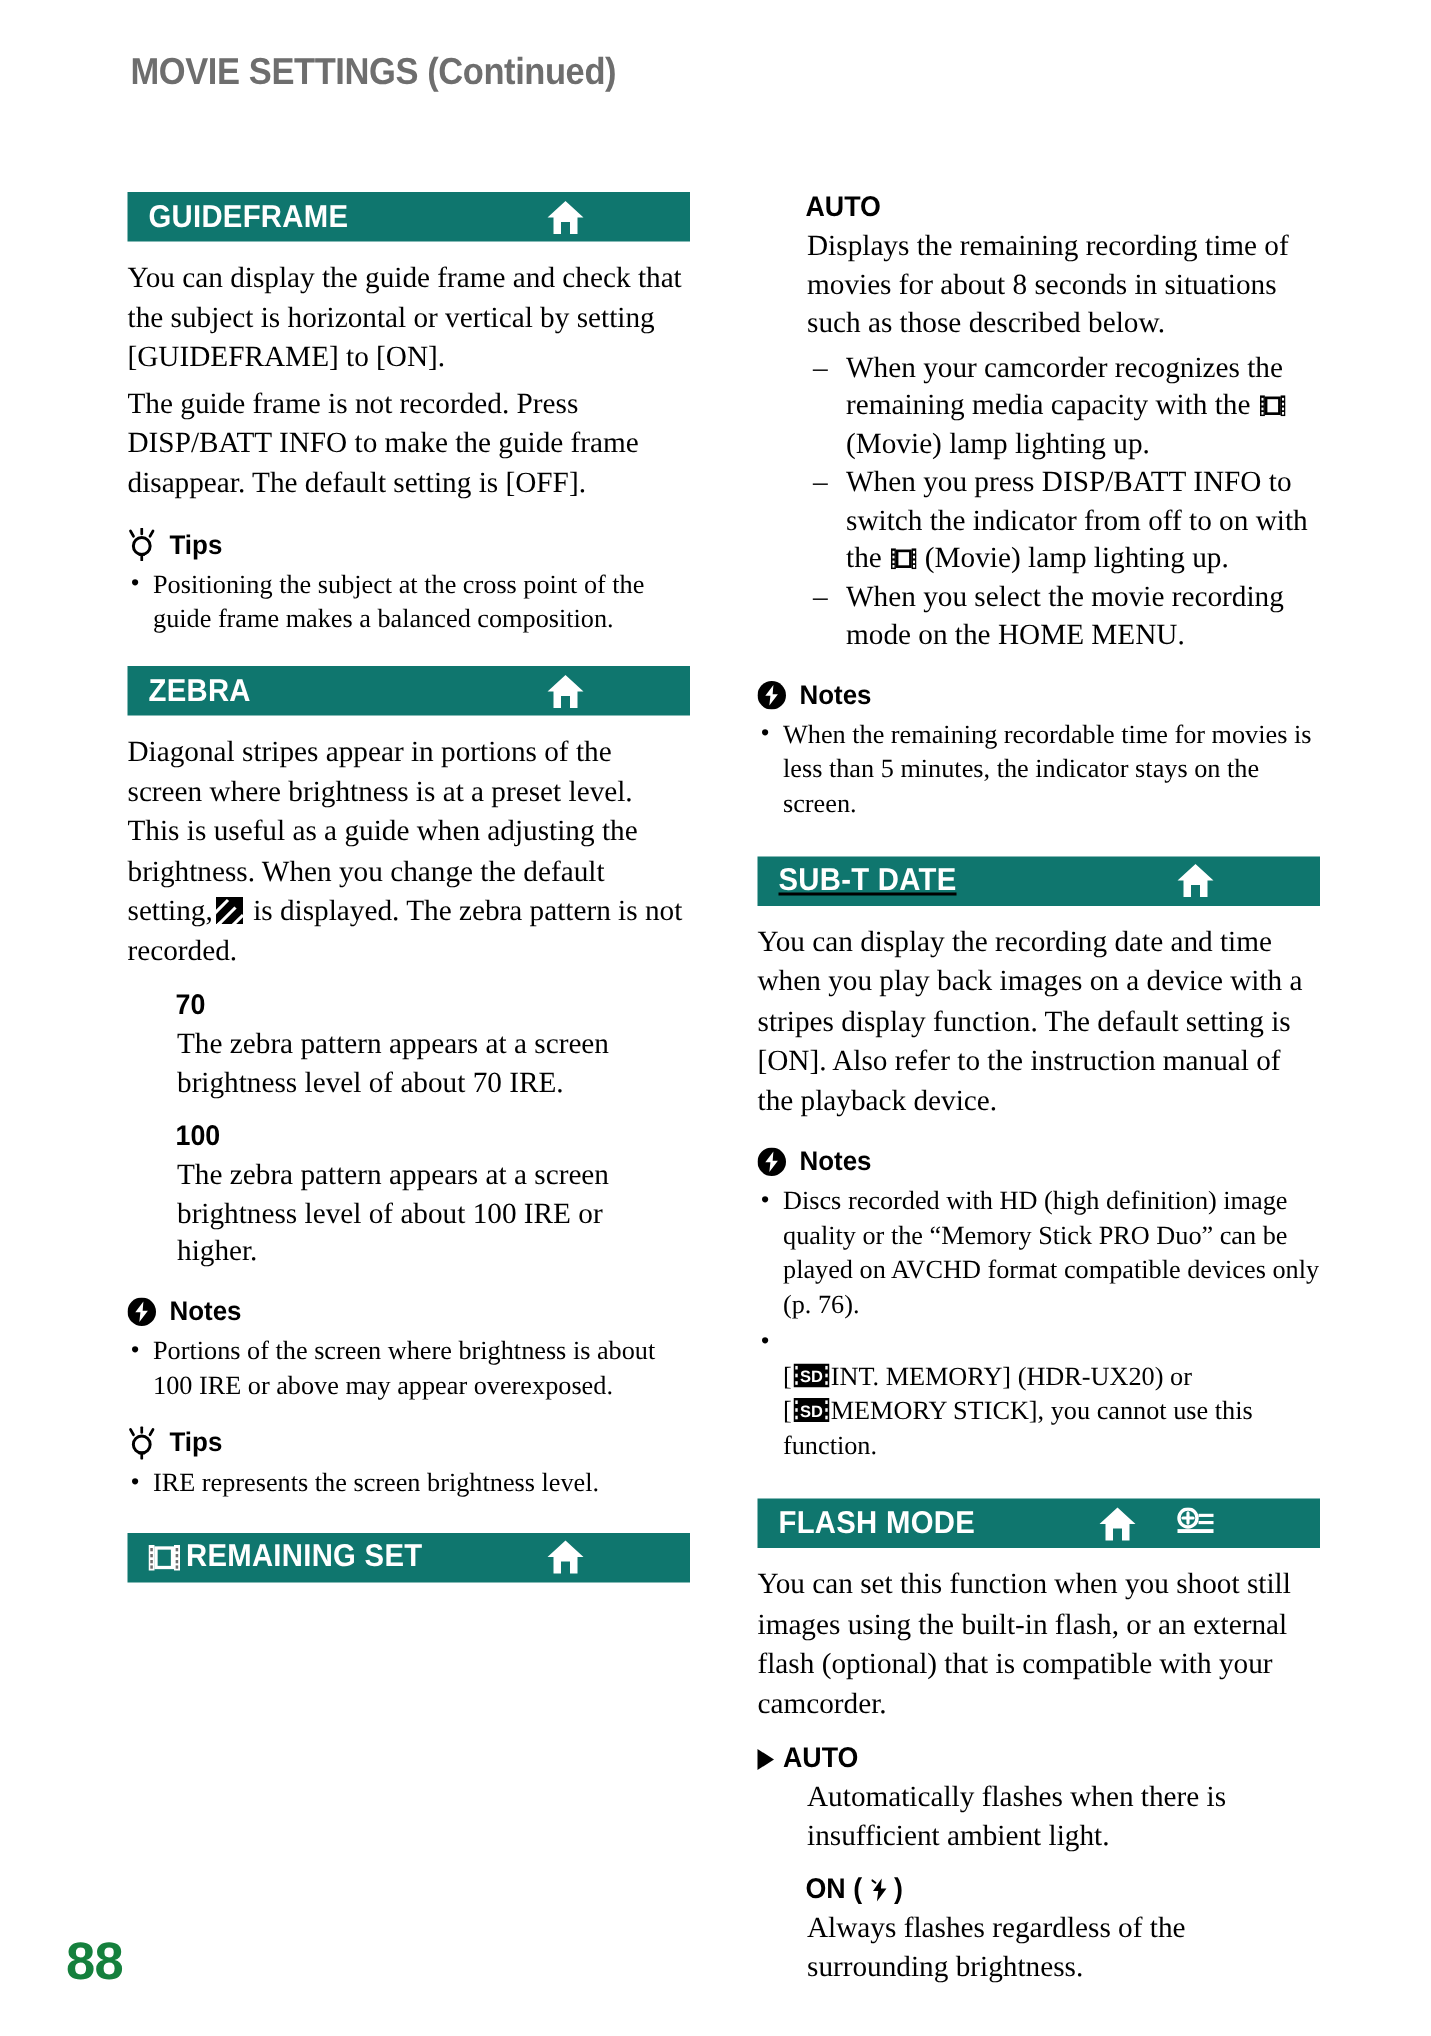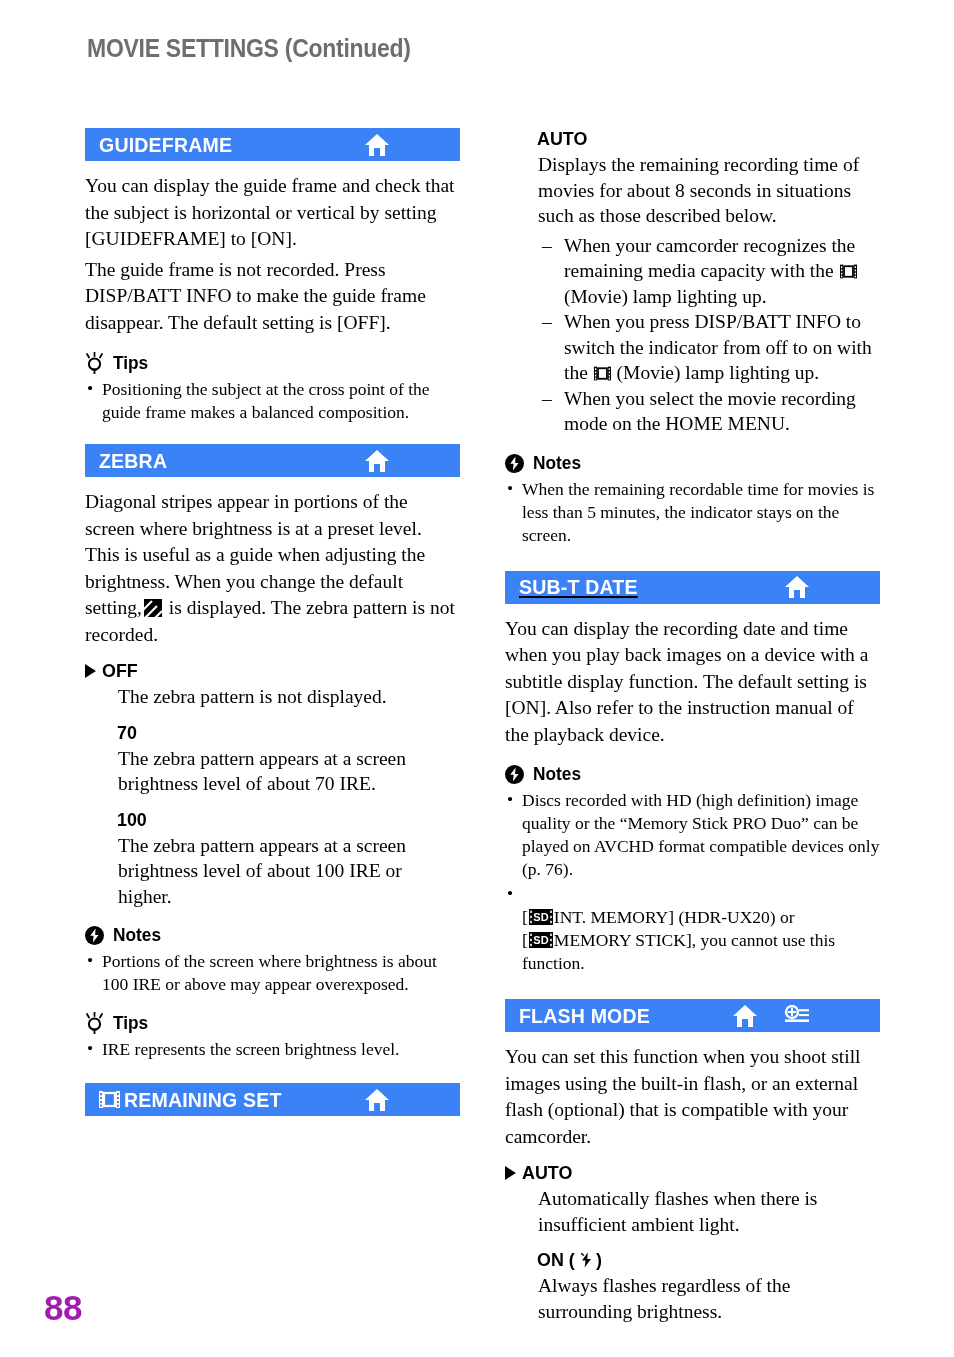--- a/index.html
+++ b/index.html
@@ -42,21 +42,21 @@
   .col {
     position: absolute;
     top: 128px;
     width: 375px;
   }
   .col-left  { left: 85px; }
   .col-right { left: 505px; }
 
   
   .section-bar {
-    background: #3b82f6;
+    background: #0f766e;
     height: 33px;
     display: flex;
     align-items: center;
     padding: 0 12px 0 14px;
     box-sizing: border-box;
     margin-bottom: 12px;
   }
   .section-bar .bar-title {
     font-family: "Liberation Sans", sans-serif;
     font-weight: bold;
@@ -223,21 +223,21 @@
   .indent-block { padding-left: 33px; }
 
   
   .page-number {
     position: absolute;
     left: 44px;
     top: 1288px;
     font-family: "Liberation Sans", sans-serif;
     font-weight: bold;
     font-size: 35px;
-    color: #a21caf;
+    color: #15803d;
     letter-spacing: -0.5px;
   }
 </style>
 </head>
 <body>
 
 <div class="page">
 
   <div class="running-head">MOVIE SETTINGS (Continued)</div>
 
@@ -288,27 +288,20 @@
     <p class="body-text"><span>Diagonal stripes appear in portions of the screen where brightness is at a preset level. This is useful as a guide when adjusting the brightness. When you change the default setting,</span><span class="zebra-inline"><svg width="18" height="18" viewBox="0 0 18 18" aria-hidden="true">
             <rect x="0" y="0" width="18" height="18" fill="#000"></rect>
             <g stroke="#fff" stroke-width="2.1">
               <line x1="-4" y1="14" x2="8" y2="2"></line>
               <line x1="1" y1="19" x2="13" y2="7"></line>
               <line x1="6" y1="24" x2="18" y2="12"></line>
               <line x1="-2" y1="22" x2="3" y2="17"></line>
             </g>
           </svg></span> <span>is displayed. The zebra pattern is not recorded.</span></p>
 
-    <div class="opt">
-      <div class="opt-head">
-        <span class="tri"></span>
-        <span class="opt-name">OFF</span>
-      </div>
-      <p class="opt-body">The zebra pattern is not displayed.</p>
-    </div>
 
     <div class="opt">
       <div class="opt-head indented">
         <span class="opt-name">70</span>
       </div>
       <p class="opt-body">The zebra pattern appears at a screen brightness level of about 70 IRE.</p>
     </div>
 
     <div class="opt">
       <div class="opt-head indented">
@@ -441,21 +434,21 @@
       <span class="bar-title">SUB-T DATE</span>
       <span class="bar-spacer"></span>
       <span class="bar-icons">
         <span class="ico home-ico">
           <svg width="26" height="24" viewBox="0 0 26 24" aria-hidden="true">
             <path d="M13 1 L25 12 L21 12 L21 23 L16 23 L16 15 L10 15 L10 23 L5 23 L5 12 L1 12 Z" fill="#ffffff"></path>
           </svg>
         </span>
       </span>
     </div>
-    <p class="body-text">You can display the recording date and time when you play back images on a device with a subtitle display function. The default setting is [ON]. Also refer to the instruction manual of the playback device.</p>
+    <p class="body-text">You can display the recording date and time when you play back images on a device with a stripes display function. The default setting is [ON]. Also refer to the instruction manual of the playback device.</p>
 
     <div class="callout-head">
       <span class="ico note-ico">
         <svg width="19" height="19" viewBox="0 0 19 19" aria-hidden="true">
           <circle cx="9.5" cy="9.5" r="9.5" fill="#000"></circle>
           <path d="M10.6 2.6 L5.2 9.8 L8.6 9.8 L7.9 16.4 L13.6 8.9 L10.1 8.9 Z" fill="#fff"></path>
         </svg>
       </span>
       <span class="ch-label">Notes</span>
     </div>

